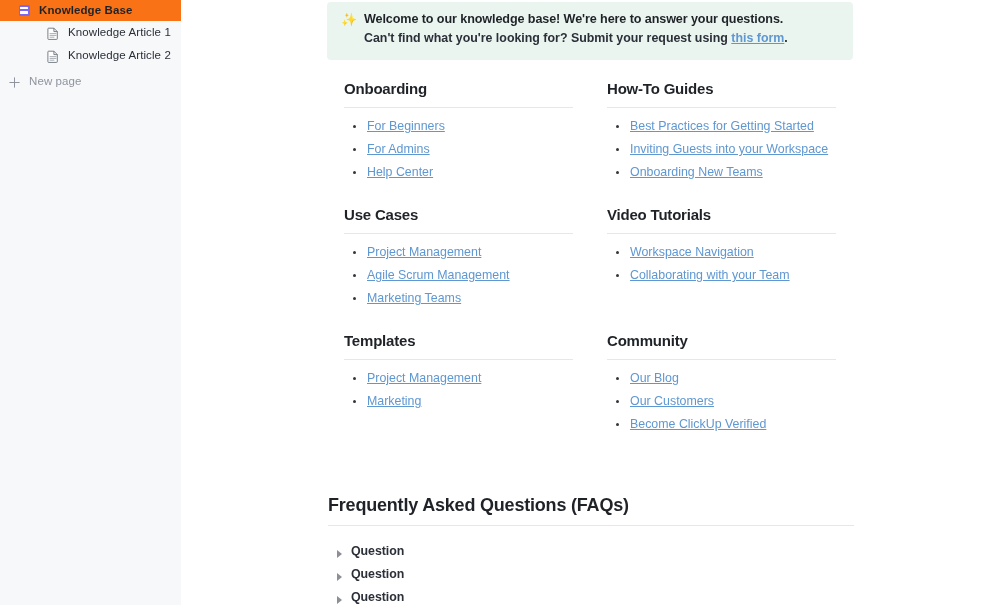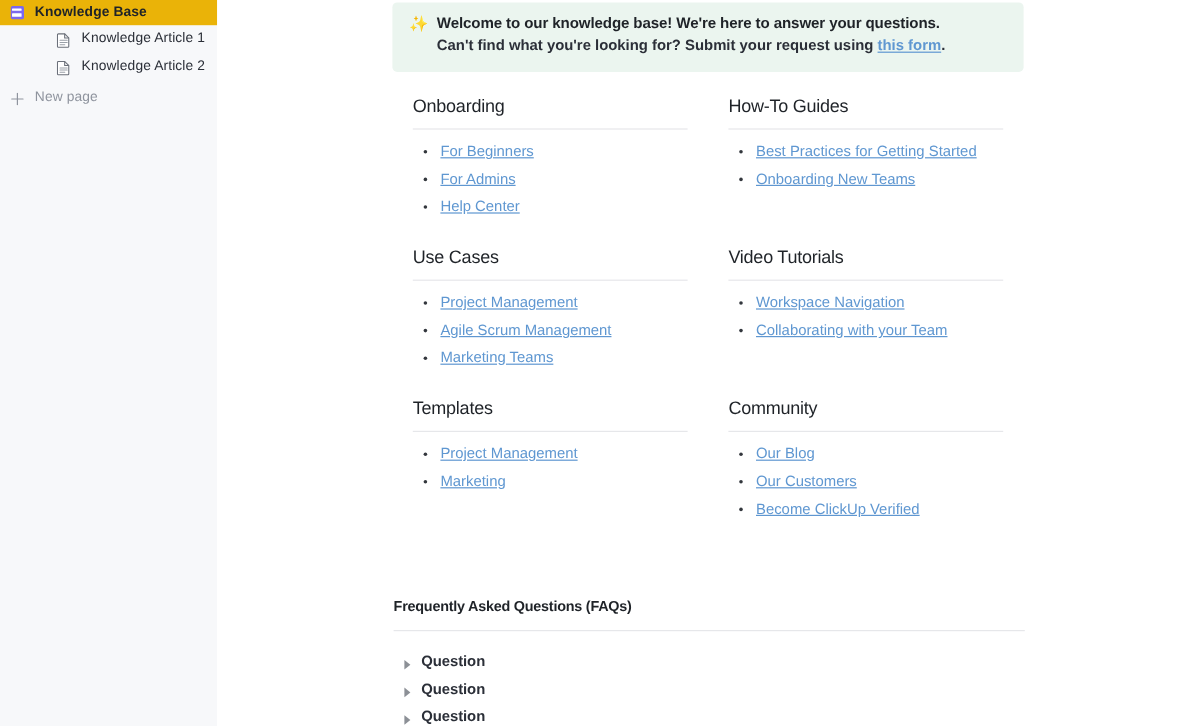--- a/index.html
+++ b/index.html
@@ -33,22 +33,22 @@
     display: flex;
     align-items: center;
     height: 22px;
     font-size: 11.5px;
     color: #2b2f38;
     cursor: pointer;
     white-space: nowrap;
   }
 
   .nav-row.root {
-    background: #eab308;
-    padding-left: 6px;
+    background: #f97316;
+    padding-left: 16px;
     height: 21px;
     font-weight: 600;
     color: #1f2328;
     margin-top: 0;
   }
 
   .nav-row.child {
     padding-left: 21px;
     margin-top: 1px;
     margin-left: 24px;
@@ -161,21 +161,21 @@
   .grid {
     display: grid;
     grid-template-columns: 263px 263px;
     margin-top: 19px;
   }
 
   .card { padding-left: 17px; padding-right: 18px; margin-bottom: 21px; }
 
   .card-title {
     font-size: 15px;
-    font-weight: 400;
+    font-weight: 700;
     color: #1f2328;
     letter-spacing: -0.2px;
     line-height: 20px;
     padding-bottom: 8px;
   }
 
   .card-rule {
     height: 1px;
     background: #e6e7ea;
     width: 229px;
@@ -206,21 +206,21 @@
     color: #5f97d1;
     text-decoration: underline;
     text-underline-offset: 1px;
     text-align: center;
   }
 
   
   .faq { margin-top: 38px; padding-left: 1px; }
 
   .faq-title {
-    font-size: 12px;
+    font-size: 18px;
     font-weight: 700;
     color: #1f2328;
     letter-spacing: -0.2px;
     line-height: 21px;
     padding-bottom: 9px;
   }
 
   .faq-rule {
     height: 1px;
     background: #e6e7ea;
@@ -320,20 +320,21 @@
             <li><a href="#">For Admins</a></li>
             <li><a href="#">Help Center</a></li>
           </ul>
         </div>
 
         <div class="card">
           <div class="card-title">How-To Guides</div>
           <div class="card-rule"></div>
           <ul>
             <li><a href="#">Best Practices for Getting Started</a></li>
+            <li><a href="#">Inviting Guests into your Workspace</a></li>
             <li><a href="#">Onboarding New Teams</a></li>
           </ul>
         </div>
 
         <div class="card">
           <div class="card-title">Use Cases</div>
           <div class="card-rule"></div>
           <ul>
             <li><a href="#">Project Management</a></li>
             <li><a href="#">Agile Scrum Management</a></li>

